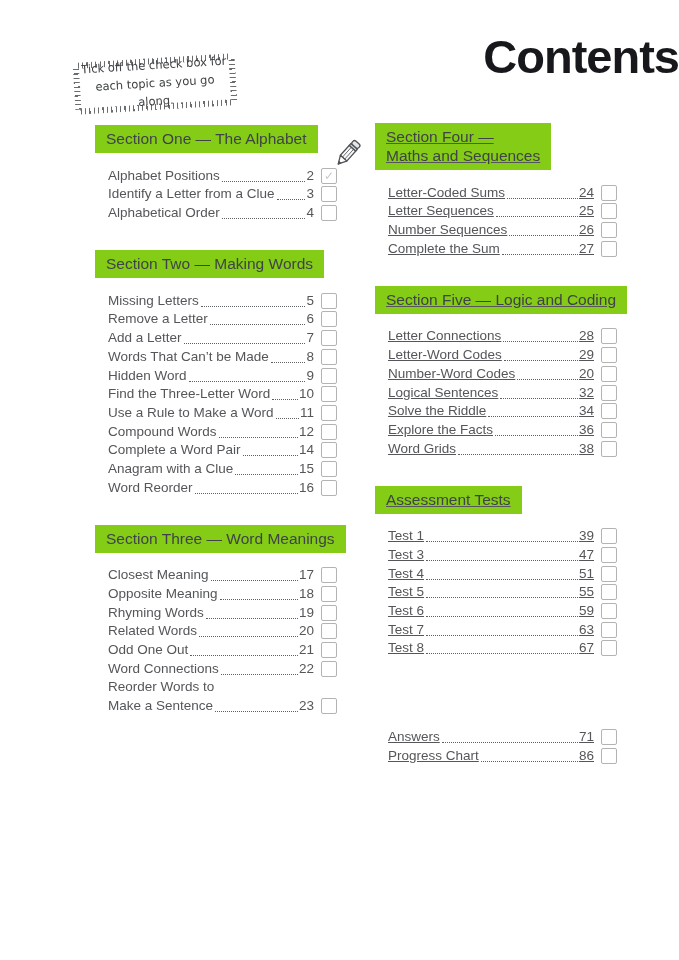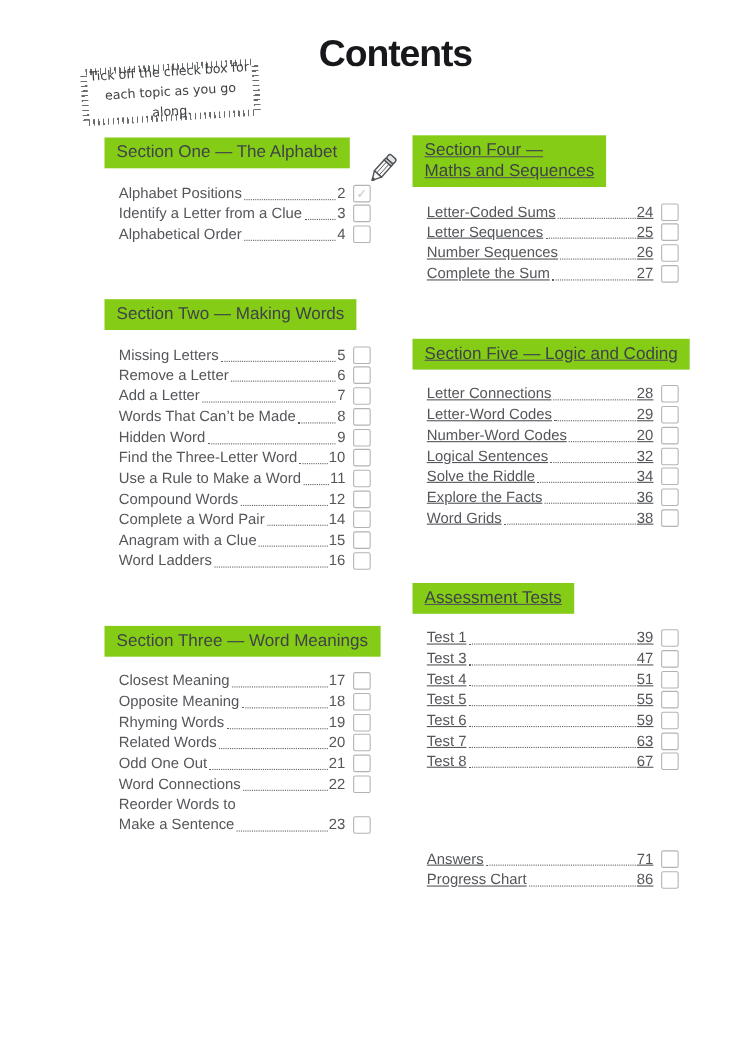--- a/index.html
+++ b/index.html
@@ -2,22 +2,22 @@
 <html><head>
 <meta charset="utf-8">
 <style>
   html,body{margin:0;padding:0;background:#ffffff;}
   .page{
     position:relative;width:679px;height:960px;background:#ffffff;overflow:hidden;
     font-family:"Liberation Sans",sans-serif;color:#54565a;
   }
   
   .title{
-    position:absolute;top:32px;left:40px;right:0;text-align:center;
-    font-size:34px;font-weight:bold;letter-spacing:-1px;color:#17181b;line-height:1.05;
+    position:absolute;top:32px;left:40px;right:0;text-align:right;
+    font-size:47px;font-weight:bold;letter-spacing:-1px;color:#17181b;line-height:1.05;
   }
   
   .note-box{
     position:absolute;top:58px;left:74px;width:162px;height:52px;
     transform:rotate(-3.5deg);
   }
   .note-text{
     position:absolute;inset:7px 8px;display:flex;flex-direction:column;justify-content:center;
     text-align:center;font-size:11.5px;line-height:1.55;color:#3f4143;
     font-family:"DejaVu Sans",sans-serif;
@@ -26,21 +26,21 @@
   .hatch.top,.hatch.bottom{left:5px;right:5px;height:6px;
     background:repeating-linear-gradient(90deg,#6a6d6f 0 1.2px,transparent 1.2px 4.4px);}
   .hatch.top{top:0;} .hatch.bottom{bottom:0;}
   .hatch.left,.hatch.right{top:5px;bottom:5px;width:6px;
     background:repeating-linear-gradient(0deg,#6a6d6f 0 1.2px,transparent 1.2px 4.4px);}
   .hatch.left{left:0;} .hatch.right{right:0;}
   
   .col{position:absolute;width:250px;}
   .col-left{left:95px;top:125px;}
   .col-right{left:375px;top:123px;text-decoration:underline;}
-  .section + .section{margin-top:50px;}
+  .section + .section{margin-top:28px;}
   .section.extras{margin-top:57px;}
   .sec-header{
     background:#84cc16;color:#3f4347;width:fit-content;
     padding:4px 11px 5px 11px;font-size:15.5px;line-height:19px;white-space:nowrap;
   }
   .entries{padding:13px 0 0 13px;width:229px;}
   .row{display:flex;align-items:flex-end;height:18.7px;font-size:13.5px;line-height:18px;white-space:nowrap;}
   .lab{flex:0 0 auto;}
   .dots{flex:1 1 auto;min-width:6px;border-bottom:1.8px dotted #5d6063;margin:0 1px 3px 2px;}
   .pnum{flex:0 0 auto;}
@@ -156,21 +156,21 @@
             <span class="pnum">14</span>
             <span class="checkbox"></span>
           </div>
           <div class="row">
             <span class="lab">Anagram with a Clue</span>
             <span class="dots"></span>
             <span class="pnum">15</span>
             <span class="checkbox"></span>
           </div>
           <div class="row">
-            <span class="lab">Word Ladders</span>
+            <span class="lab">Word Reorder</span>
             <span class="dots"></span>
             <span class="pnum">16</span>
             <span class="checkbox"></span>
           </div>
         </div>
       </div>
       <div class="section">
         <div class="sec-header">
           <div>Section Three — Word Meanings</div>
         </div>

